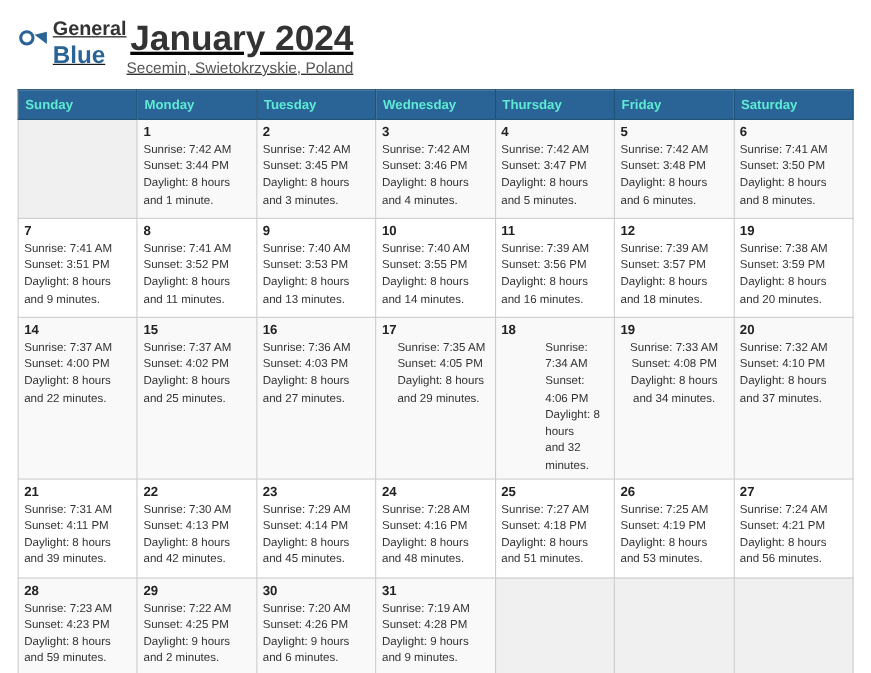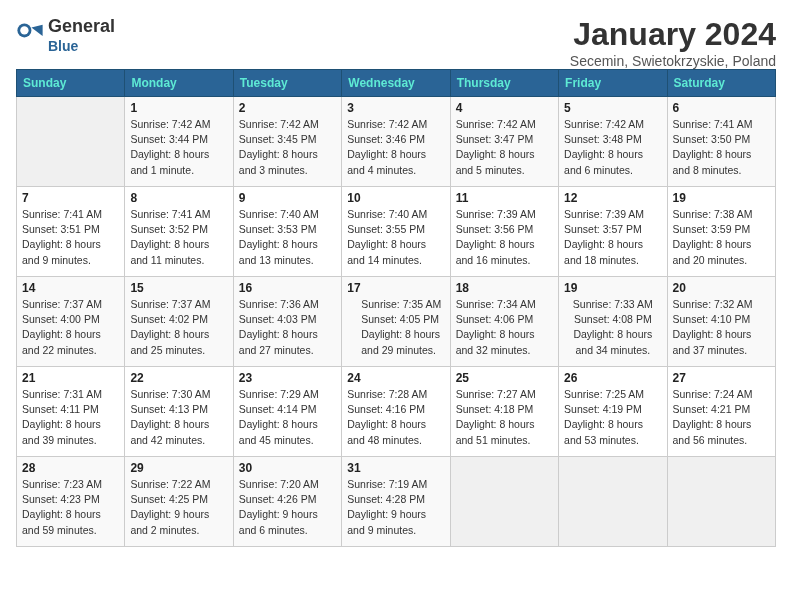--- a/index.html
+++ b/index.html
@@ -5,35 +5,36 @@
     * { box-sizing: border-box; margin: 0; padding: 0; }
     body {
       font-family: Arial, sans-serif;
       background: #fff;
       width: 792px;
       min-height: 612px;
       padding: 16px;
     }
     .header {
       display: flex;
-      justify-content: space-between;
       align-items: flex-start;
+      margin-bottom: 12px;
+      text-decoration: underline;
     }
     .logo {
       display: flex;
       align-items: center;
       gap: 4px;
     }
     .logo-text-general {
       font-size: 18px;
       font-weight: bold;
       color: #333;
     }
     .logo-text-blue {
-      font-size: 14px;
+      font-size: 22px;
       font-weight: bold;
       color: #2a6496;
     }
     .logo-icon {
       width: 28px;
       height: 28px;
     }
     .title-block {
       text-align: right;
     }
@@ -243,21 +244,21 @@
         </td>
         <td>
           <div class="day-number">17</div>
           <div class="day-info" style="white-space: pre-line; margin-left: 14px;">Sunrise: 7:35 AM
 Sunset: 4:05 PM
 Daylight: 8 hours
 and 29 minutes.</div>
         </td>
         <td>
           <div class="day-number">18</div>
-          <div class="day-info" style="white-space: pre-line;">Sunrise: 7:34 AM
+          <div class="day-info" style="white-space: pre-line; margin-left: 40px;">Sunrise: 7:34 AM
 Sunset: 4:06 PM
 Daylight: 8 hours
 and 32 minutes.</div>
         </td>
         <td>
           <div class="day-number">19</div>
           <div class="day-info" style="white-space: pre-line; text-align: center;">Sunrise: 7:33 AM
 Sunset: 4:08 PM
 Daylight: 8 hours
 and 34 minutes.</div>

